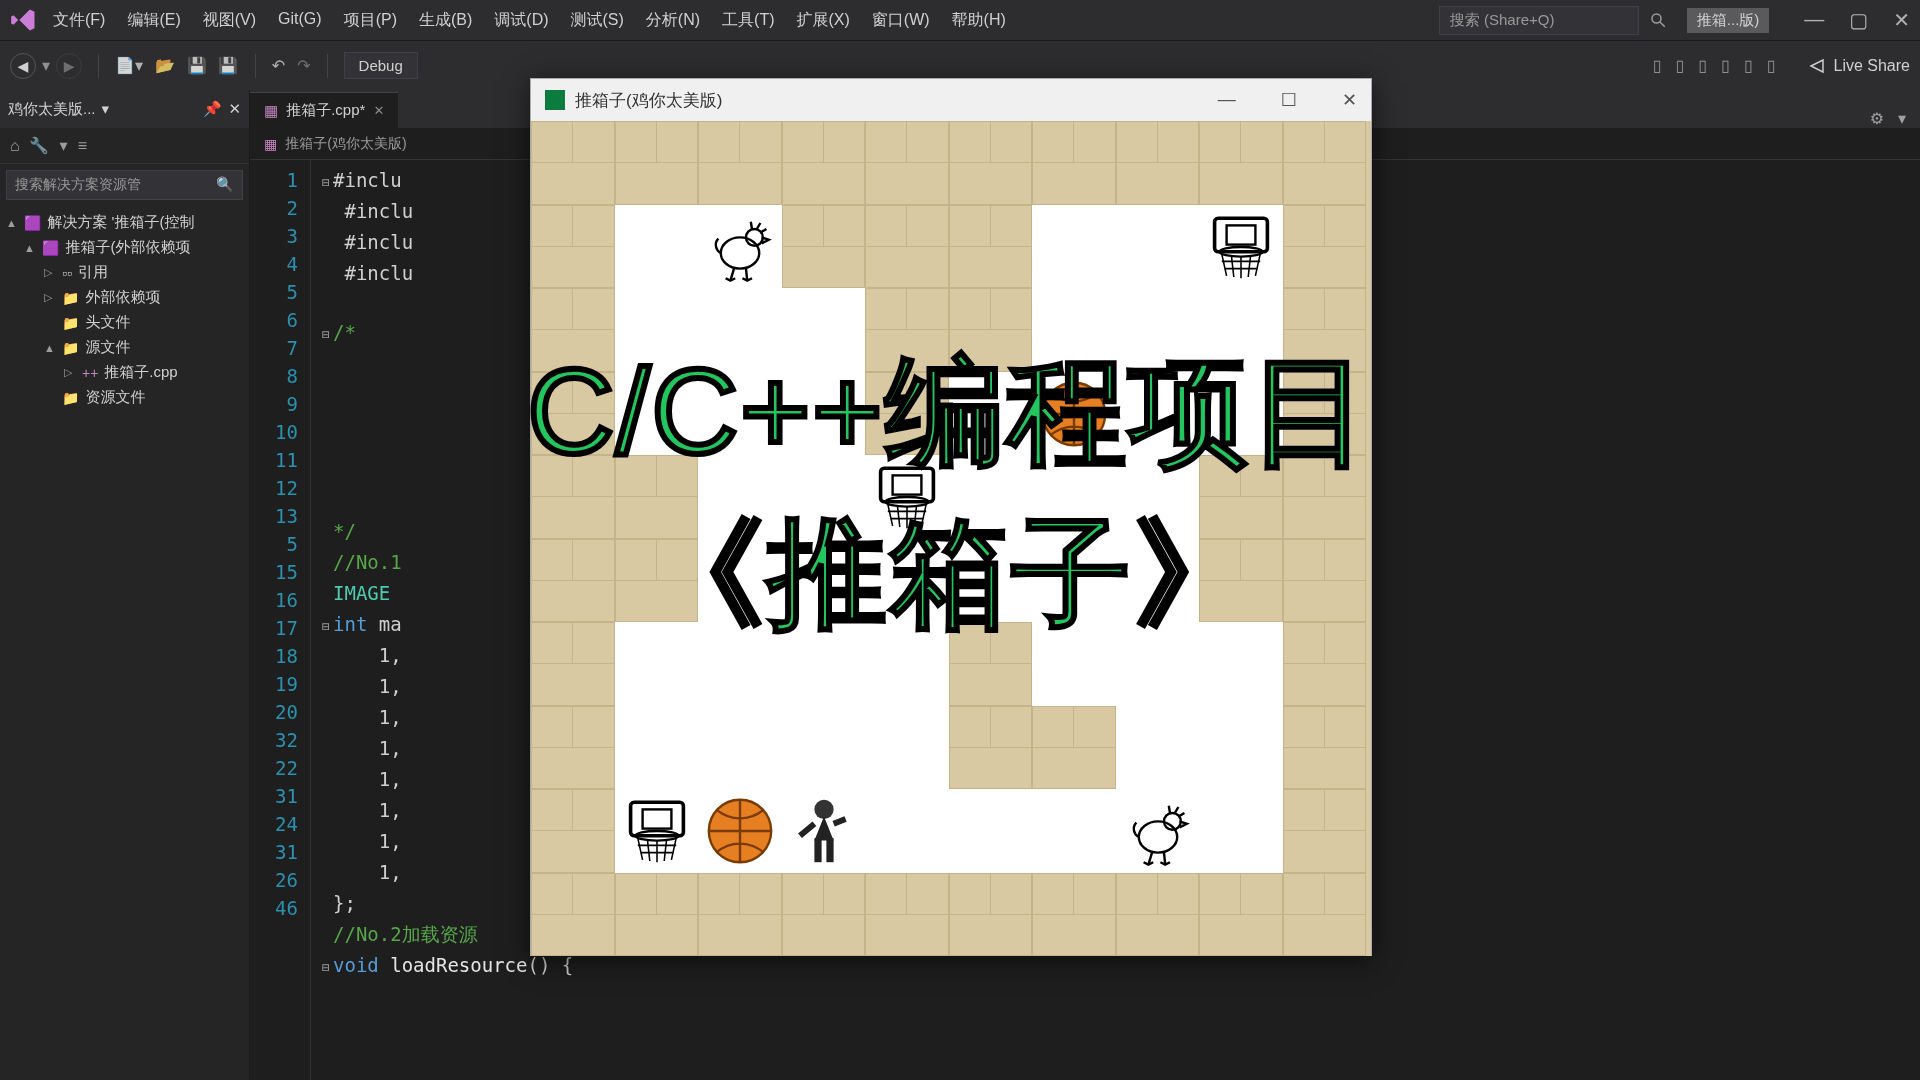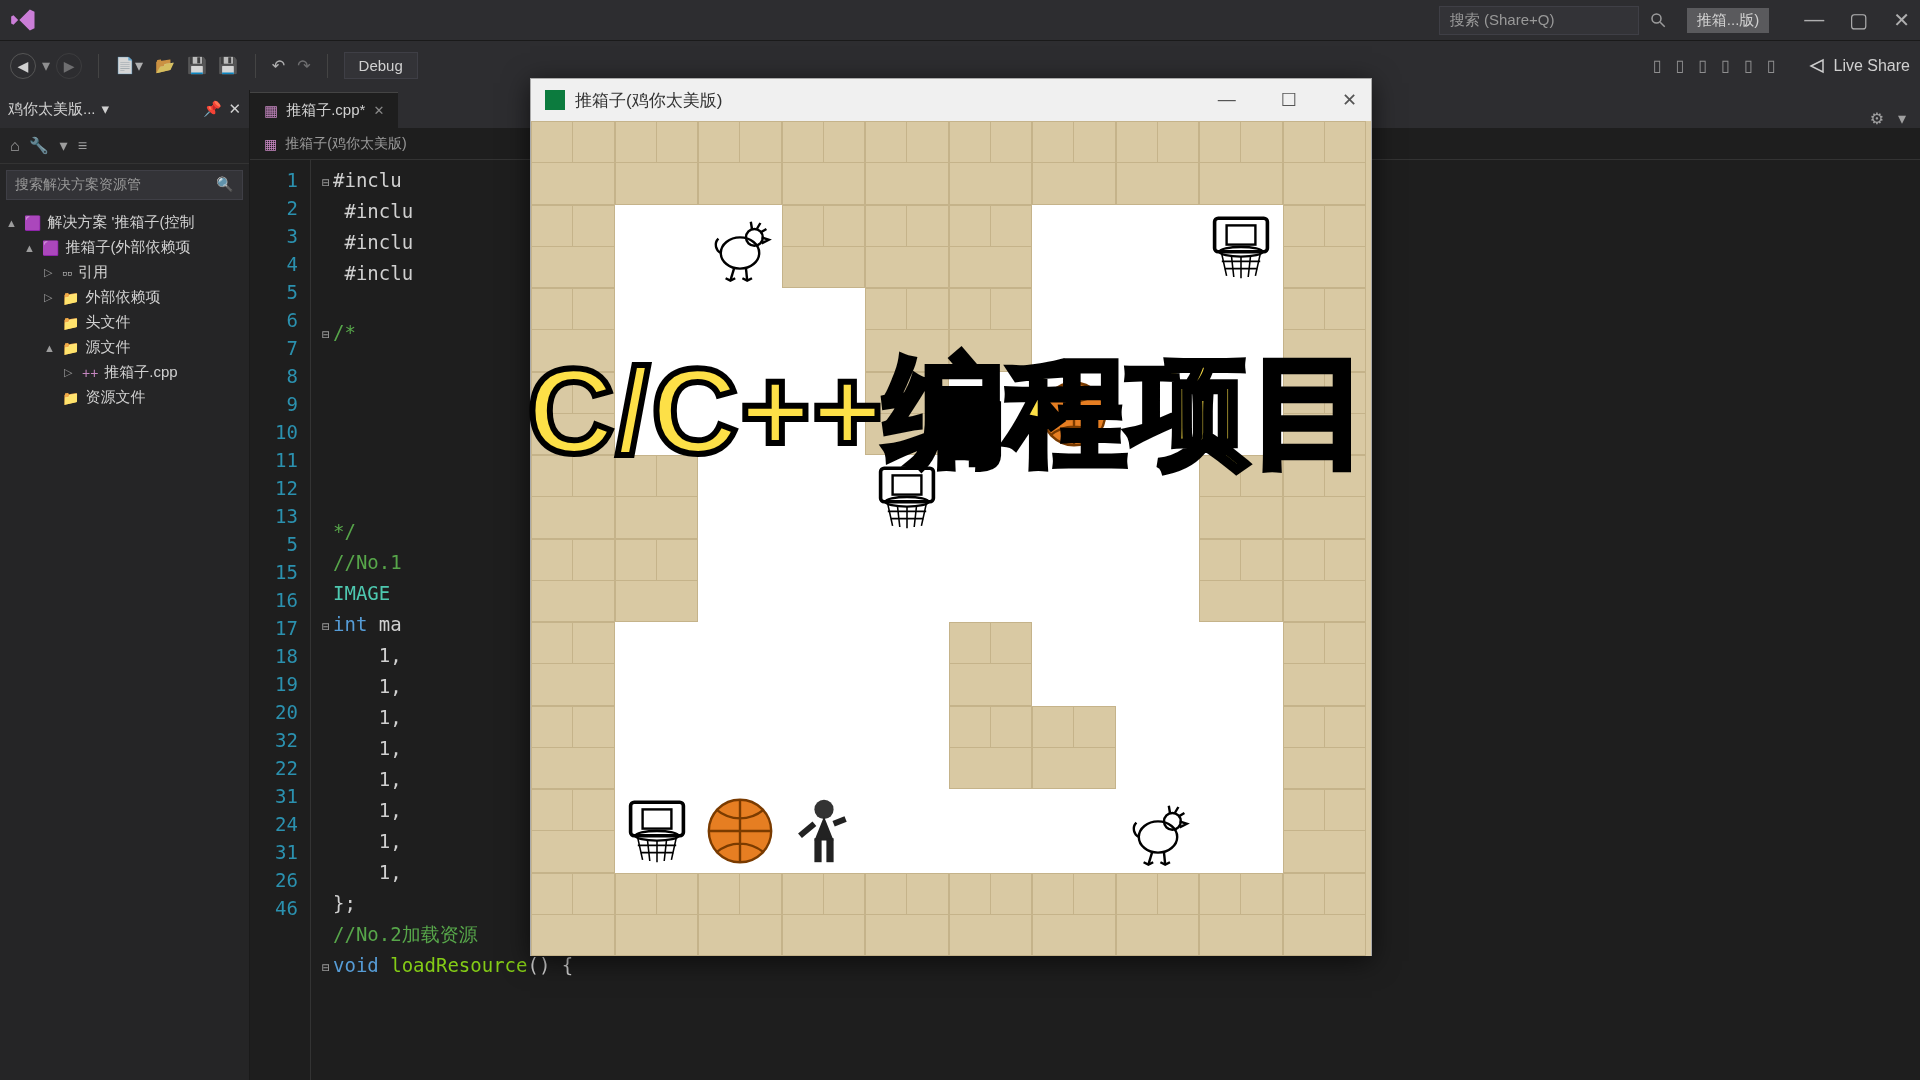--- a/index.html
+++ b/index.html
@@ -52,49 +52,64 @@
 .tabs .panel-btns { margin-left: auto; display: flex; gap: 14px; padding: 0 14px; opacity: 0.7; }
 .breadcrumb { height: 32px; background: #1e1e1e; border-bottom: 1px solid #333; display: flex; align-items: center; padding: 0 14px; font-size: 14px; gap: 8px; color: #999; }
 .code { flex: 1; display: flex; font-family: Consolas, monospace; font-size: 19px; }
 .gutter { width: 60px; background: #1e1e1e; text-align: right; padding: 6px 12px 0 0; color: #2b91af; line-height: 28px; }
 .codecontent { flex: 1; padding: 6px 0 0 8px; line-height: 28px; border-left: 1px solid #333; position: relative; }
 .codeline { white-space: pre; }
 .fold { color: #999; display: inline-block; width: 14px; text-align: center; font-size: 13px; }
 .kw { color: #569cd6; }
 .cm { color: #57a64a; }
 .ty { color: #4ec9b0; }
-.fn { color: #84cc16; }
+.fn { color: #e5e5e5; }
 
 
 .gamewin { position: absolute; left: 530px; top: 78px; width: 842px; height: 878px; background: #fff; border: 1px solid #aaa; box-shadow: 0 5px 25px rgba(0,0,0,0.6); z-index: 100; }
 .gamewin .titlebar2 { height: 42px; background: #f0f0f0; display: flex; align-items: center; padding: 0 14px; font-size: 17px; color: #333; }
 .gamewin .titlebar2 .gicon { width: 20px; height: 20px; background: #0c7b3e; margin-right: 10px; }
 .gamewin .titlebar2 .wbtns { margin-left: auto; display: flex; gap: 45px; font-size: 18px; color: #555; }
 .gamewin .board { width: 840px; height: 835px; background: #d9c9a3; position: relative; }
 .cell { position: absolute; width: 82px; height: 82px; }
 .wall { background: #d9c9a3; border: 1px solid #c5b38a; }
 .wall::before, .wall::after { content: ''; position: absolute; background: #c5b38a; }
 .wall::before { left: 0; right: 0; top: 40px; height: 1px; }
 .wall::after { top: 0; bottom: 50%; left: 40px; width: 1px; }
 .floor { background: #fff; }
 
 .sprite { position: absolute; width: 72px; height: 72px; }
 .rooster svg, .hoop svg, .ball svg, .player svg { width: 100%; height: 100%; }
 
 
 .overlay { position: absolute; left: 60px; top: 330px; z-index: 200; text-align: center; width: 1780px; pointer-events: none; }
-.overlay .line { font-size: 120px; font-weight: 700; color: #fde047; -webkit-text-stroke: 6px #000; letter-spacing: 2px; line-height: 1.35; }
+.overlay .line { font-size: 120px; font-weight: 400; color: #22c55e; -webkit-text-stroke: 6px #000; letter-spacing: 2px; line-height: 1.35; }
 </style>
 </head>
 <body>
 
 <div class="titlebar">
   <svg class="vs-logo" viewBox="0 0 24 24">
       <path fill="#cb7ed8" d="M17 3l-9 9 9 9 4-2V5l-4-2zM3 8l4 4-4 4-2-1V9l2-1z"></path>
     </svg>
+  <div class="menu">
+      <span>文件(F)</span>
+      <span>编辑(E)</span>
+      <span>视图(V)</span>
+      <span>Git(G)</span>
+      <span>项目(P)</span>
+      <span>生成(B)</span>
+      <span>调试(D)</span>
+      <span>测试(S)</span>
+      <span>分析(N)</span>
+      <span>工具(T)</span>
+      <span>扩展(X)</span>
+      <span>窗口(W)</span>
+      <span>帮助(H)</span>
+    </div>
   <div class="search">
     <div class="searchbox">搜索 (Share+Q)</div>
     <svg class="search-icon" viewBox="0 0 24 24">
         <circle cx="10" cy="10" r="6" fill="none" stroke="#ccc" stroke-width="2"></circle>
         <line x1="15" y1="15" x2="21" y2="21" stroke="#ccc" stroke-width="2"></line>
       </svg>
     <div class="badge">推箱...版)</div>
     <div class="winbtns">
       <span>—</span>
       <span>▢</span>
@@ -438,13 +453,14 @@
             <line x1="25" y1="48" x2="22" y2="58"></line>
             <line x1="35" y1="48" x2="36" y2="58"></line>
             <path d="M18 56l4 2 4-2M32 56l4 2 4-2"></path>
           </g>
         </svg></div>
     </div>
 </div>
 
 <div class="overlay">
   <div class="line">C/C++编程项目</div>
+  <div class="line">《推箱子》</div>
 </div>
 
 </body></html>

